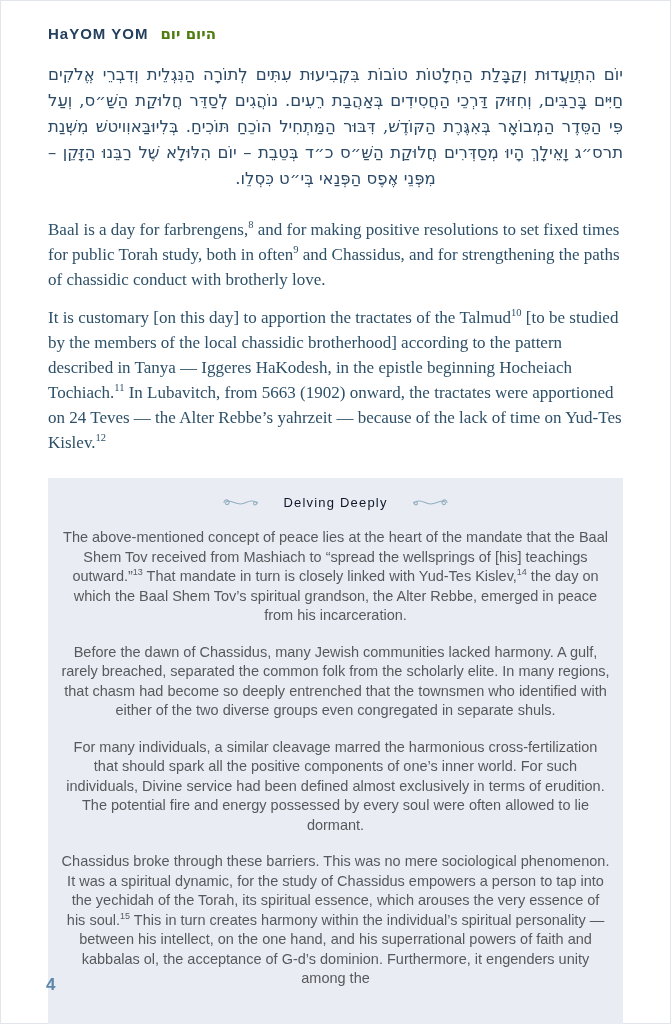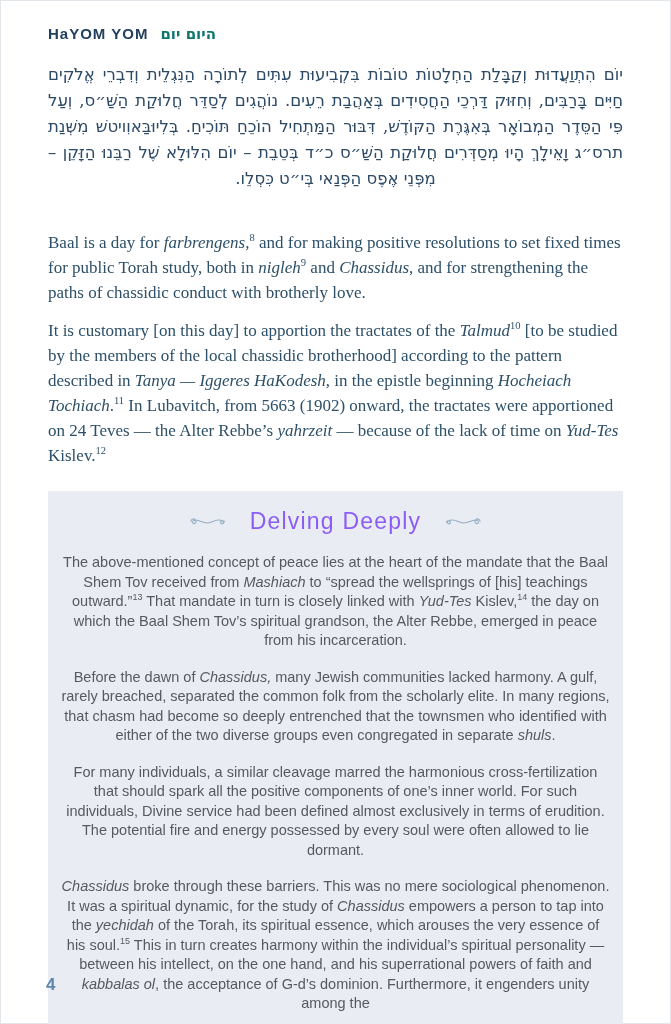--- a/index.html
+++ b/index.html
@@ -20,63 +20,63 @@
     font-family: "Liberation Sans", sans-serif;
     font-weight: bold;
     font-size: 15px;
     letter-spacing: 1px;
     color: #24405f;
   }
   .brand-hebrew {
     font-family: "DejaVu Sans", sans-serif;
     font-weight: bold;
     font-size: 15px;
-    color: #0f766e;
+    color: #4d7c0f;
     direction: rtl;
   }
   
   .hebrew-passage {
     direction: rtl;
     unicode-bidi: plaintext;
     text-align: justify;
     text-align-last: center;
     font-family: "DejaVu Serif", "DejaVu Sans", serif;
     font-size: 16.5px;
     line-height: 26px;
     color: #2c4a66;
-    margin: 19px 0 38px 0;
+    margin: 19px 0 25px 0;
   }
   
   .main-text p {
     font-size: 17px;
     line-height: 25px;
     color: #2d5068;
     text-align: left;
     margin: 0 0 13px 0;
   }
   .main-text p:last-child { margin-bottom: 12px; }
   sup { font-size: 0.62em; line-height: 0; }
-  .it { font-style: italic; }
+  .it { }
   
   .delving {
     margin-top: 23px;
     background: #e9edf3;
     padding: 17px 13px 20px 13px;
   }
   .delving-heading {
     display: flex;
     align-items: center;
     justify-content: center;
     gap: 24px;
     margin: 0 0 18px 0;
     font-family: "Liberation Sans", sans-serif;
     font-weight: 400;
-    font-size: 23px;
+    font-size: 13px;
     letter-spacing: 1.2px;
-    color: #8b5cf6;
+    color: #0f172a;
   }
   .flourish { flex: 0 0 auto; }
   .delving p {
     font-family: "Liberation Sans", sans-serif;
     font-size: 14.5px;
     line-height: 19.5px;
     color: #58595d;
     margin: 0 0 17px 0;
     text-align: center;
   }
@@ -98,21 +98,21 @@
 <div class="page">
 
   <div class="masthead">
     <span class="brand-latin">HaYOM YOM</span>
     <span class="brand-hebrew">היום יום</span>
   </div>
 
   <p class="hebrew-passage">יוֹם הִתְוַעֲדוּת וְקַבָּלַת הַחְלָטוֹת טוֹבוֹת בִּקְבִיעוּת עִתִּים לְתוֹרָה הַנִּגְלֵית וְדִבְרֵי אֱלֹקִים חַיִּים בָּרַבִּים, וְחִזּוּק דַּרְכֵי הַחֲסִידִים בְּאַהֲבַת רֵעִים. נוֹהֲגִים לְסַדֵּר חֲלוּקַת הַשַּׁ״ס, וְעַל פִּי הַסֵּדֶר הַמְבוֹאָר בְּאִגֶּרֶת הַקּוֹדֶשׁ, דִּבּוּר הַמַּתְחִיל הוֹכֵחַ תּוֹכִיחַ. בְּלִיוּבַּאוִויטשׁ מִשְּׁנַת תרס״ג וָאֵילָךְ הָיוּ מְסַדְּרִים חֲלוּקַת הַשַּׁ״ס כ״ד בְּטֵבֵת – יוֹם הִלּוּלָא שֶׁל רַבֵּנוּ הַזָּקֵן – מִפְּנֵי אֶפֶס הַפְּנַאי בְּי״ט כִּסְלֵו.</p>
 
   <div class="main-text">
-    <p><span>Baal is a day for </span><span class="it">farbrengens</span><span>,</span><sup>8</sup><span> and for making positive resolutions to set fixed times for public Torah study, both in </span><span class="it">nigleh</span><sup>9</sup><span> and </span><span class="it">Chassidus</span><span>, and for strengthening the paths of chassidic conduct with brotherly love.</span></p>
+    <p><span>Baal is a day for </span><span class="it">farbrengens</span><span>,</span><sup>8</sup><span> and for making positive resolutions to set fixed times for public Torah study, both in </span><span class="it">often</span><sup>9</sup><span> and </span><span class="it">Chassidus</span><span>, and for strengthening the paths of chassidic conduct with brotherly love.</span></p>
     <p><span>It is customary [on this day] to apportion the tractates of the </span><span class="it">Talmud</span><sup>10</sup><span> [to be studied by the members of the local chassidic brotherhood] according to the pattern described in </span><span class="it">Tanya — Iggeres HaKodesh</span><span>, in the epistle beginning </span><span class="it">Hocheiach Tochiach</span><span>.</span><sup>11</sup><span> In Lubavitch, from 5663 (1902) onward, the tractates were apportioned on 24 Teves — the Alter Rebbe’s </span><span class="it">yahrzeit</span><span> — because of the lack of time on </span><span class="it">Yud-Tes</span><span> Kislev.</span><sup>12</sup></p>
   </div>
 
   <section class="delving">
     <h2 class="delving-heading">
       <svg class="flourish" width="37" height="13" viewBox="0 0 37 13" aria-hidden="true">
         <path d="M2,6.5 C2,3.8 5.4,3.0 6.7,5.2 C8.0,7.4 5.4,9.6 3.9,8.1 C2.6,6.7 4.6,4.6 8.0,5.3 C12.0,6.1 14.0,8.0 18.5,8.0 C23.0,8.0 25.5,5.2 29.0,5.0 C32.5,4.8 35.2,6.0 34.6,7.8 C34.1,9.4 31.4,9.2 31.6,7.3 C31.8,5.5 34.5,5.3 35.5,6.9" fill="none" stroke="#93adc2" stroke-width="1.1" stroke-linecap="round"></path>
       </svg>
       <span>Delving Deeply</span>
       <svg class="flourish" width="37" height="13" viewBox="0 0 37 13" aria-hidden="true" style="transform:scaleX(-1)">

